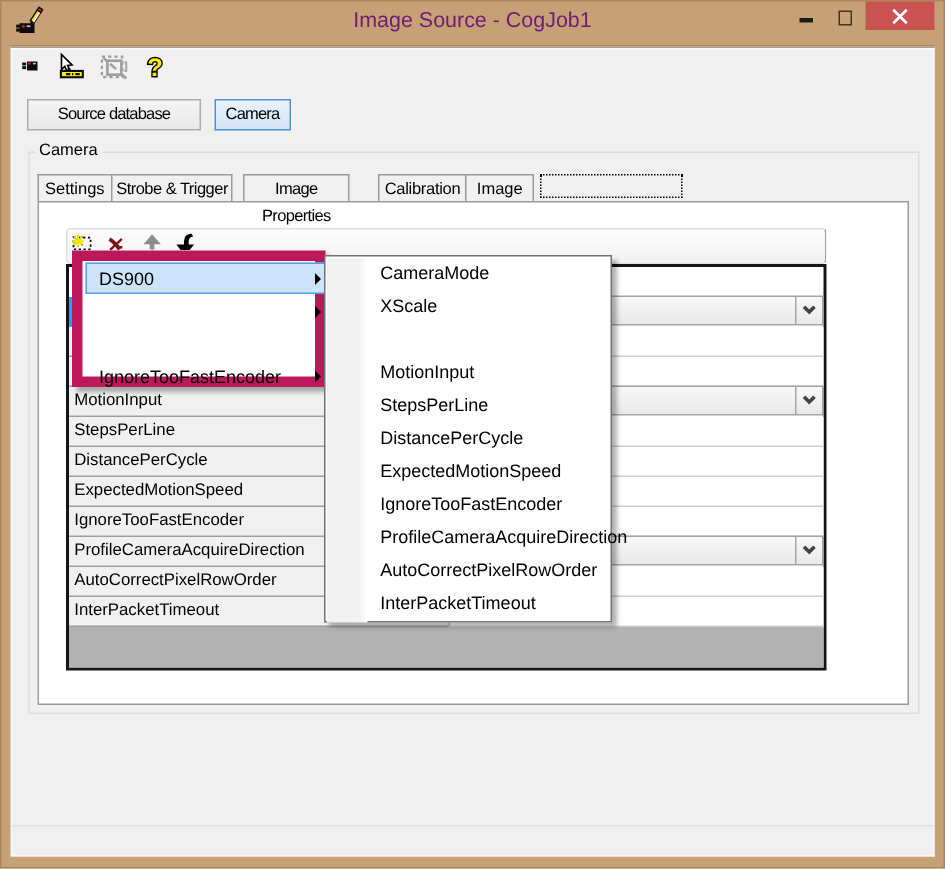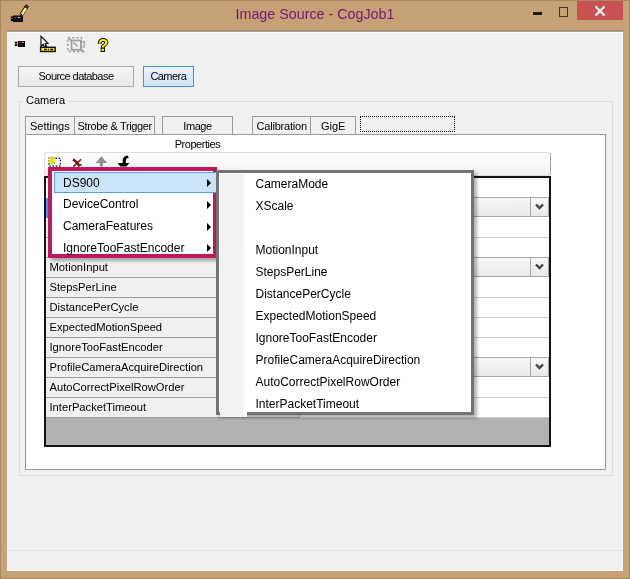--- a/index.html
+++ b/index.html
@@ -37,26 +37,26 @@
 #grid{position:absolute;left:43.5px;top:176px;width:507.5px;height:271px;background:#fff;border:2px solid #141414;box-sizing:border-box;}
 .grow{position:absolute;left:45.5px;width:253.5px;height:20px;background:#f0f0f0;border-bottom:1px solid #9e9e9e;box-sizing:border-box;font-size:11.2px;color:#000;line-height:19px;padding-left:4px;}
 .vrow{position:absolute;left:299px;width:250px;height:20px;background:#fff;border-bottom:1px solid #cecece;box-sizing:border-box;}
 #gridgray{position:absolute;left:45.5px;top:417.5px;width:503.5px;height:27.5px;background:#b2b2b2;}
 #colsep{position:absolute;left:298.5px;top:178px;width:1px;height:239.5px;background:#b5b5b5;}
 .combo{position:absolute;left:299.5px;width:249px;height:19.5px;background:linear-gradient(#f8f8f8,#e9e9e9);border:1px solid #a6a6a6;box-sizing:border-box;}
 .combo .cbtn{position:absolute;right:0;top:0;width:16.5px;height:100%;border-left:1px solid #a6a6a6;}
 .combo svg{position:absolute;right:4px;top:5px;}
 #selrow{position:absolute;left:45.5px;top:197.5px;width:253.5px;height:20px;background:#3399ff;}
 
-#menu{position:absolute;left:48px;top:166.5px;width:168.5px;height:91px;background:#fff;border:4px solid #be185d;box-shadow:3px 3px 3px rgba(0,0,0,0.3);box-sizing:border-box;z-index:10;text-decoration:underline;}
+#menu{position:absolute;left:48px;top:166.5px;width:168.5px;height:91px;background:#fff;border:7px solid #be185d;box-shadow:3px 3px 3px rgba(0,0,0,0.3);box-sizing:border-box;z-index:10;text-decoration:underline;}
 .mitem{position:absolute;left:2px;width:165.5px;height:21.7px;font-size:12px;color:#000;line-height:21.7px;}
 .mitem .t{position:absolute;left:9px;}
 .mitem .ar{position:absolute;right:9px;top:6.7px;width:0;height:0;border-left:4.3px solid #000;border-top:4px solid transparent;border-bottom:4px solid transparent;}
 #mhl{position:absolute;left:2px;top:1.8px;width:165.5px;height:21.2px;background:#cce4f9;border:1px solid #569de5;box-sizing:border-box;}
-#submenu{position:absolute;left:215.5px;top:169.5px;width:258px;height:245.5px;background:#fff;border:3px solid #737373;box-shadow:3px 3px 3px rgba(0,0,0,0.3);box-sizing:border-box;z-index:11;}
+#submenu{position:absolute;left:215.5px;top:169.5px;width:192px;height:245.5px;background:#fff;border:1px solid #737373;box-shadow:3px 3px 3px rgba(0,0,0,0.3);box-sizing:border-box;z-index:11;}
 #subgutter{position:absolute;left:1px;top:1px;width:27px;height:243.5px;background:linear-gradient(90deg,#f2f2f2,#f2f2f2 80%,#ffffff);}
 .sitem{position:absolute;left:37px;height:21.95px;font-size:12px;color:#000;line-height:21.95px;}
 
 #botline{position:absolute;left:7px;top:550px;width:616px;height:1px;background:#e2e2e2;}
 </style>
 </head>
 <body>
 <div id="win">
 
   <div id="title">Image Source - CogJob1</div>
@@ -112,21 +112,21 @@
   <div id="btn2" class="btn">Camera</div>
 
   <div id="grpbox"></div>
   <div id="grplabel">Camera</div>
 
   <div id="tabpanel"></div>
   <div id="tabA" class="tab">Settings</div>
   <div id="tabB" class="tab">Strobe &amp; Trigger</div>
   <div id="tabC" class="tab">Image Properties</div>
   <div id="tabD" class="tab">Calibration</div>
-  <div id="tabE" class="tab">GigE</div>
+  <div id="tabE" class="tab">Image</div>
   <div id="tabFdot"></div>
 
   <div id="itoolbar"></div>
   <svg class="abs" style="left:0px;top:150px" width="135" height="18" viewBox="0 0 135 18">
 
     <rect x="49" y="8.4" width="11.4" height="7.8" fill="none" stroke="#000" stroke-width="1.2" stroke-dasharray="1.5 1.7"></rect>
     <g transform="translate(52,10.6)">
       <path d="M-3.4 -3.1 L3.2 3 M3.1 -3 L-3 3.1 M0 -4 L0 4" stroke="#6e6e6e" stroke-width="1"></path>
       <path d="M0 -3.8 V3.8 M-3.8 0.3 H3.8 M-2.5 -2.5 L2.5 2.5 M2.5 -2.5 L-2.5 2.5" stroke="#f2e300" stroke-width="1.4"></path>
     </g>
@@ -183,25 +183,20 @@
       </svg>
     </div>
 
   <div id="menu">
     <div id="mhl"></div>
     <div class="mitem" style="top:2px">
         <span class="t">DS900</span>
         <span class="ar"></span>
       </div>
     <div class="mitem" style="top:23.7px">
-        <span class="t">DeviceControl</span>
-        <span class="ar"></span>
-      </div>
-    <div class="mitem" style="top:45.4px">
-        <span class="t">CameraFeatures</span>
         <span class="ar"></span>
       </div>
     <div class="mitem" style="top:67.1px">
         <span class="t">IgnoreTooFastEncoder</span>
         <span class="ar"></span>
       </div>
   </div>
 
   <div id="submenu">
     <div id="subgutter"></div>

